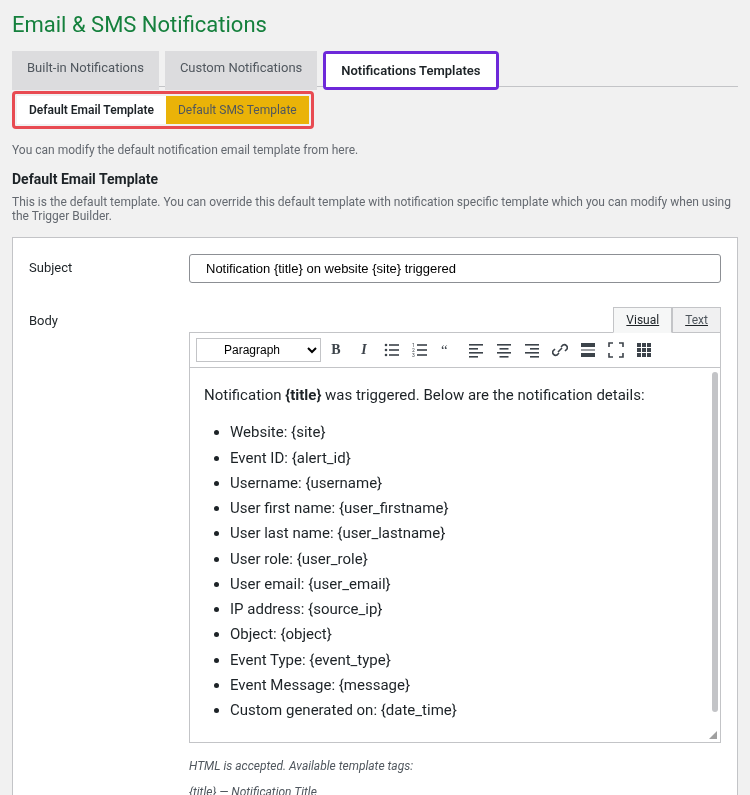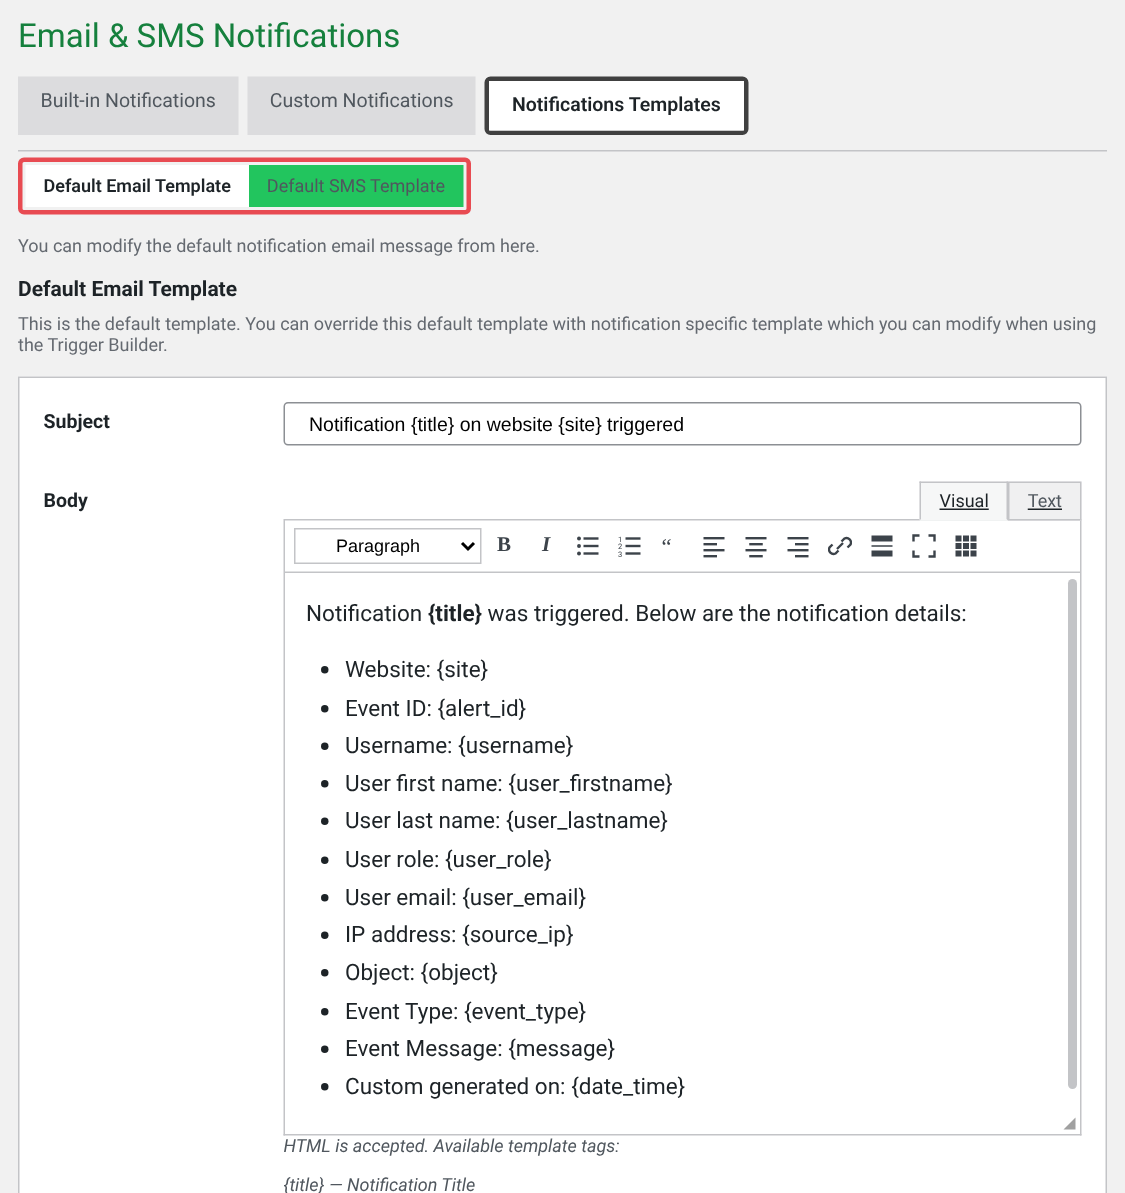--- a/index.html
+++ b/index.html
@@ -13,53 +13,53 @@
 }
 h1.page-title {
   font-size: 22px;
   font-weight: 400;
   margin-bottom: 14px;
   color: #15803d;
 }
 .tabs {
   display: flex;
   gap: 6px;
-  margin-bottom: 14px;
+  margin-bottom: 0;
 }
 .tab {
   background: #dcdcde;
   padding: 8px 14px;
   font-size: 13px;
   color: #50575e;
   cursor: pointer;
   border: 1px solid transparent;
 }
 .tab.active {
   background: #fff;
   color: #1d2327;
   font-weight: 600;
 }
 .highlight-box {
-  border: 3px solid #404040;
+  border: 3px solid #6d28d9;
   border-radius: 4px;
 }
 .subtabs {
   display: flex;
   gap: 6px;
   margin-top: 4px;
   margin-bottom: 10px;
 }
 .subtabs-wrap {
   display: inline-flex;
   border: 3px solid #e84b52;
   border-radius: 4px;
   padding: 2px;
 }
 .subtab {
-  background: #22c55e;
+  background: #eab308;
   padding: 7px 12px;
   font-size: 12px;
   color: #50575e;
   cursor: pointer;
 }
 .subtab.active {
   background: #fff;
   font-weight: 600;
   color: #1d2327;
 }
@@ -83,21 +83,21 @@
   border: 1px solid #c3c4c7;
   padding: 16px;
 }
 .row {
   display: flex;
   margin-bottom: 24px;
 }
 .row-label {
   width: 160px;
   font-size: 13px;
-  font-weight: 700;
+  font-weight: 400;
   color: #1d2327;
   padding-top: 6px;
 }
 .row-field {
   flex: 1;
 }
 input[type=text] {
   width: 100%;
   padding: 6px 16px;
   border: 1px solid #8c8f94;
@@ -190,20 +190,21 @@
   margin: 14px 0 4px 26px;
 }
 .content-area li {
   margin: 2px 0;
   list-style: disc;
 }
 .help-note {
   font-style: italic;
   font-size: 12px;
   color: #50575e;
+  margin-top: 16px;
 }
 .tag-list {
   margin-top: 12px;
 }
 .tag-list div {
   font-style: italic;
   font-size: 12px;
   color: #50575e;
   margin: 6px 0;
 }
@@ -222,21 +223,21 @@
 </div>
 <div class="tabrow-border"></div>
 
 <div class="subtabs">
   <div class="subtabs-wrap">
     <div class="subtab active">Default Email Template</div>
     <div class="subtab">Default SMS Template</div>
   </div>
 </div>
 
-<p class="helper">You can modify the default notification email message from here.</p>
+<p class="helper">You can modify the default notification email template from here.</p>
 
 <h2 class="section-title">Default Email Template</h2>
 <p class="helper" style="margin-top:2px;">This is the default template. You can override this default template with notification specific template which you can modify when using the Trigger Builder.</p>
 
 <div class="panel">
 
   <div class="row">
     <div class="row-label">Subject</div>
     <div class="row-field">
       <input type="text" value="Notification {title} on website {site} triggered" style="">

